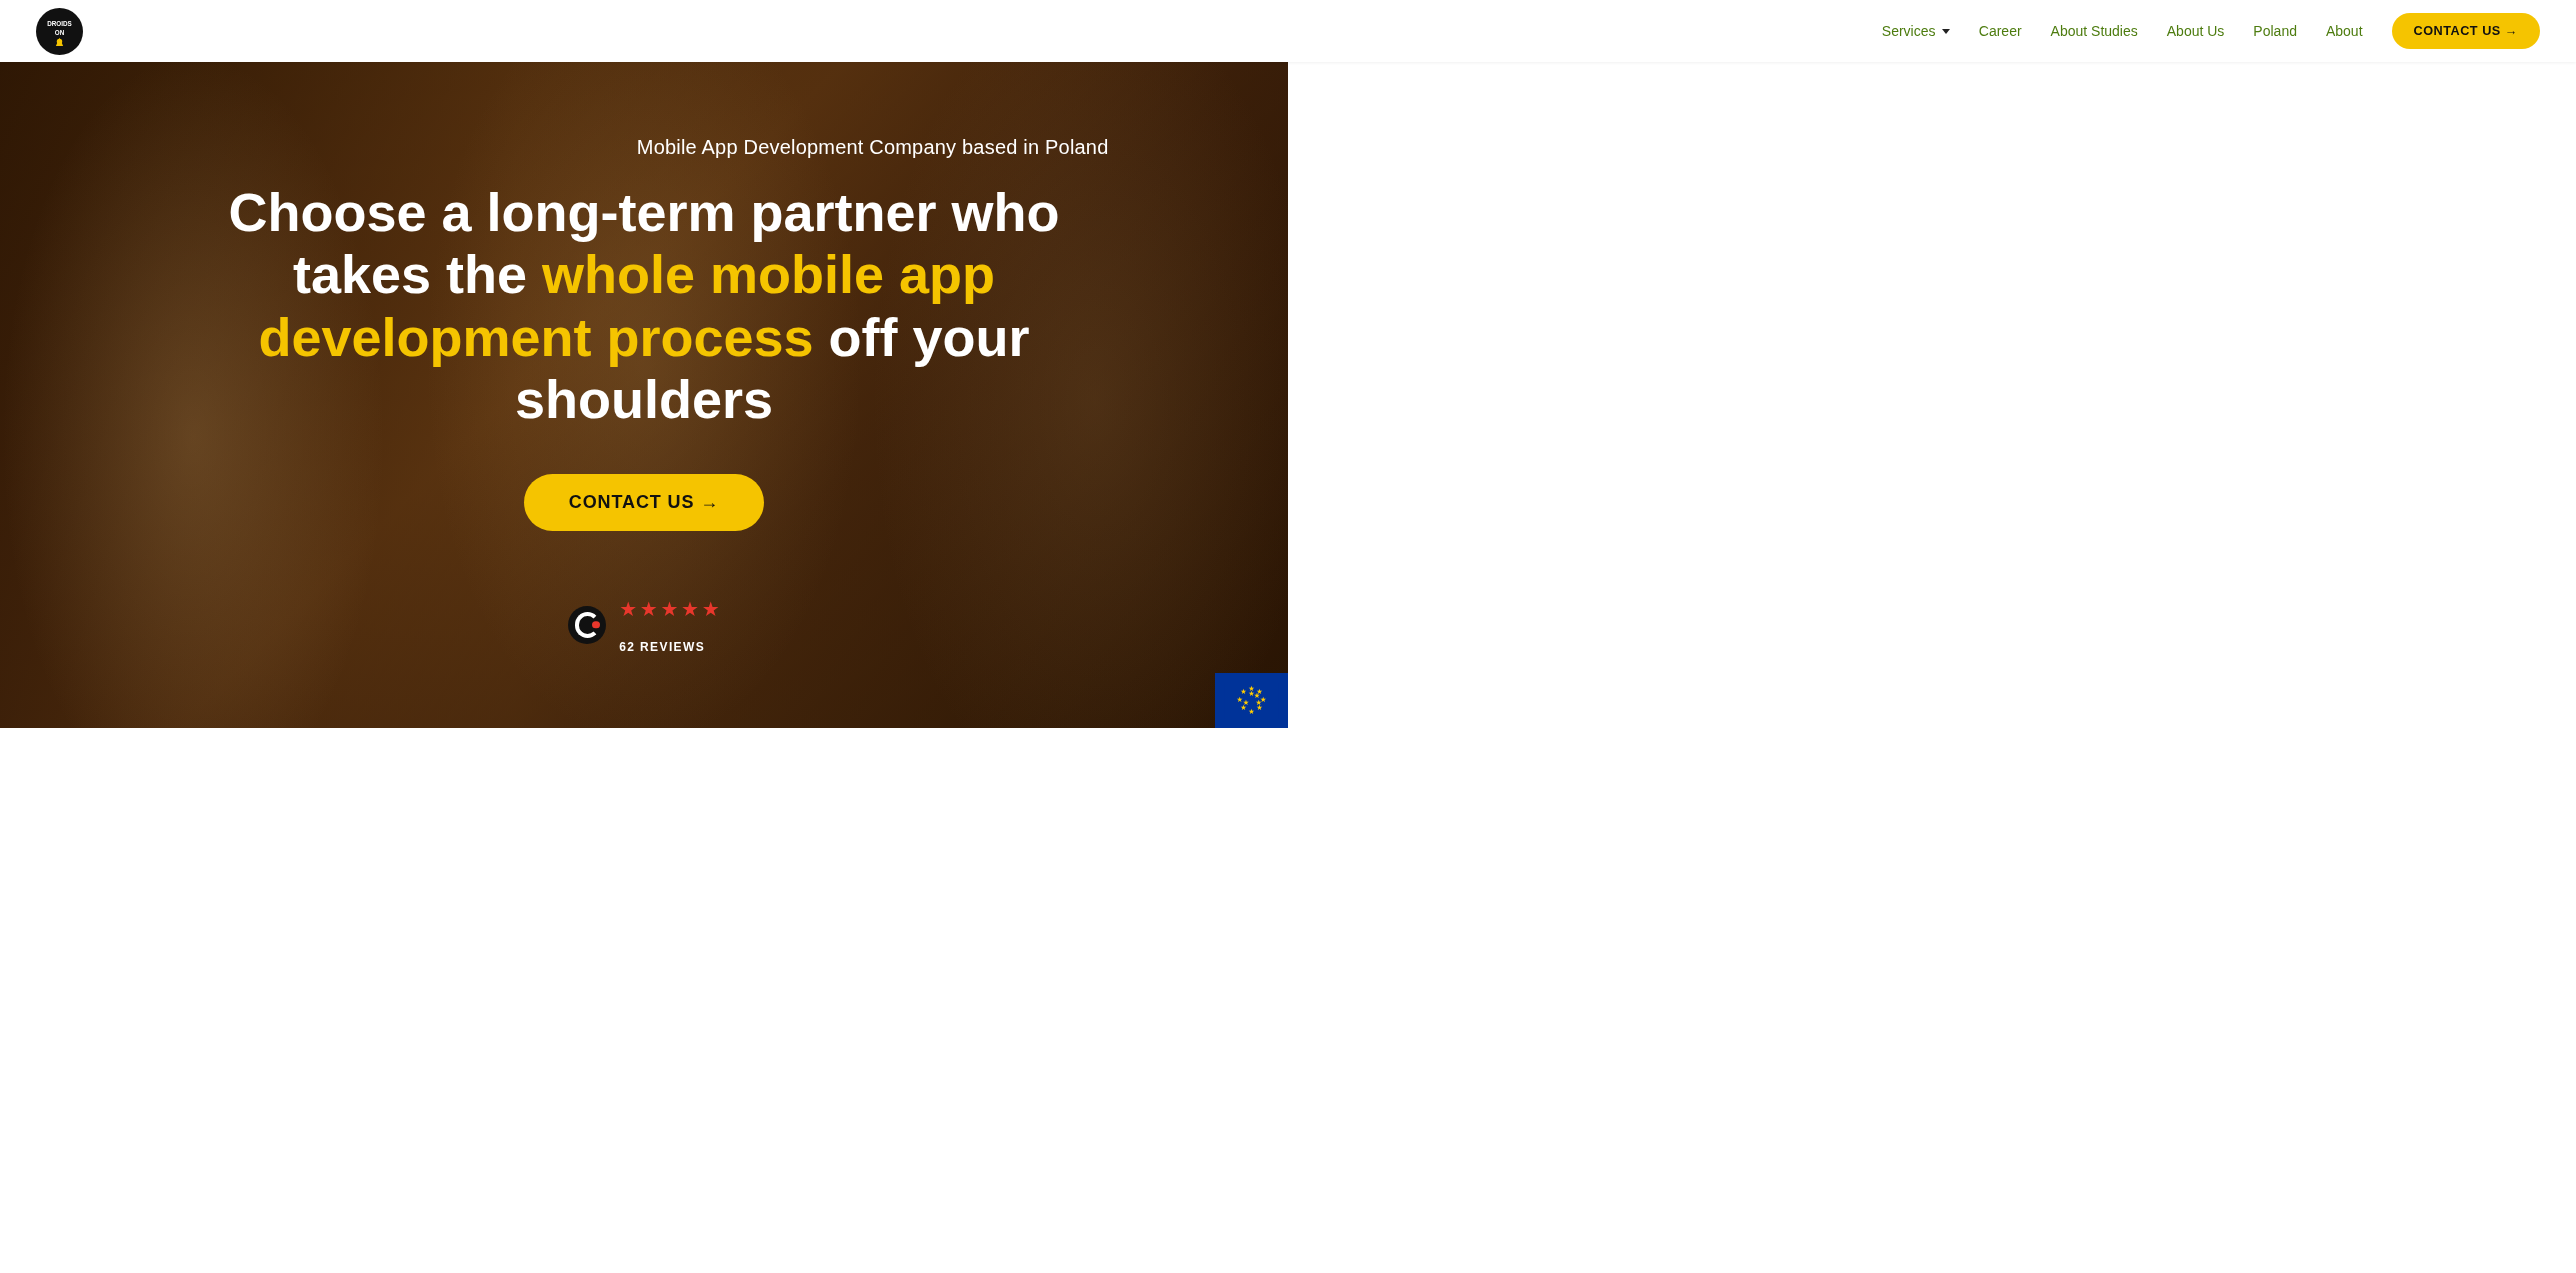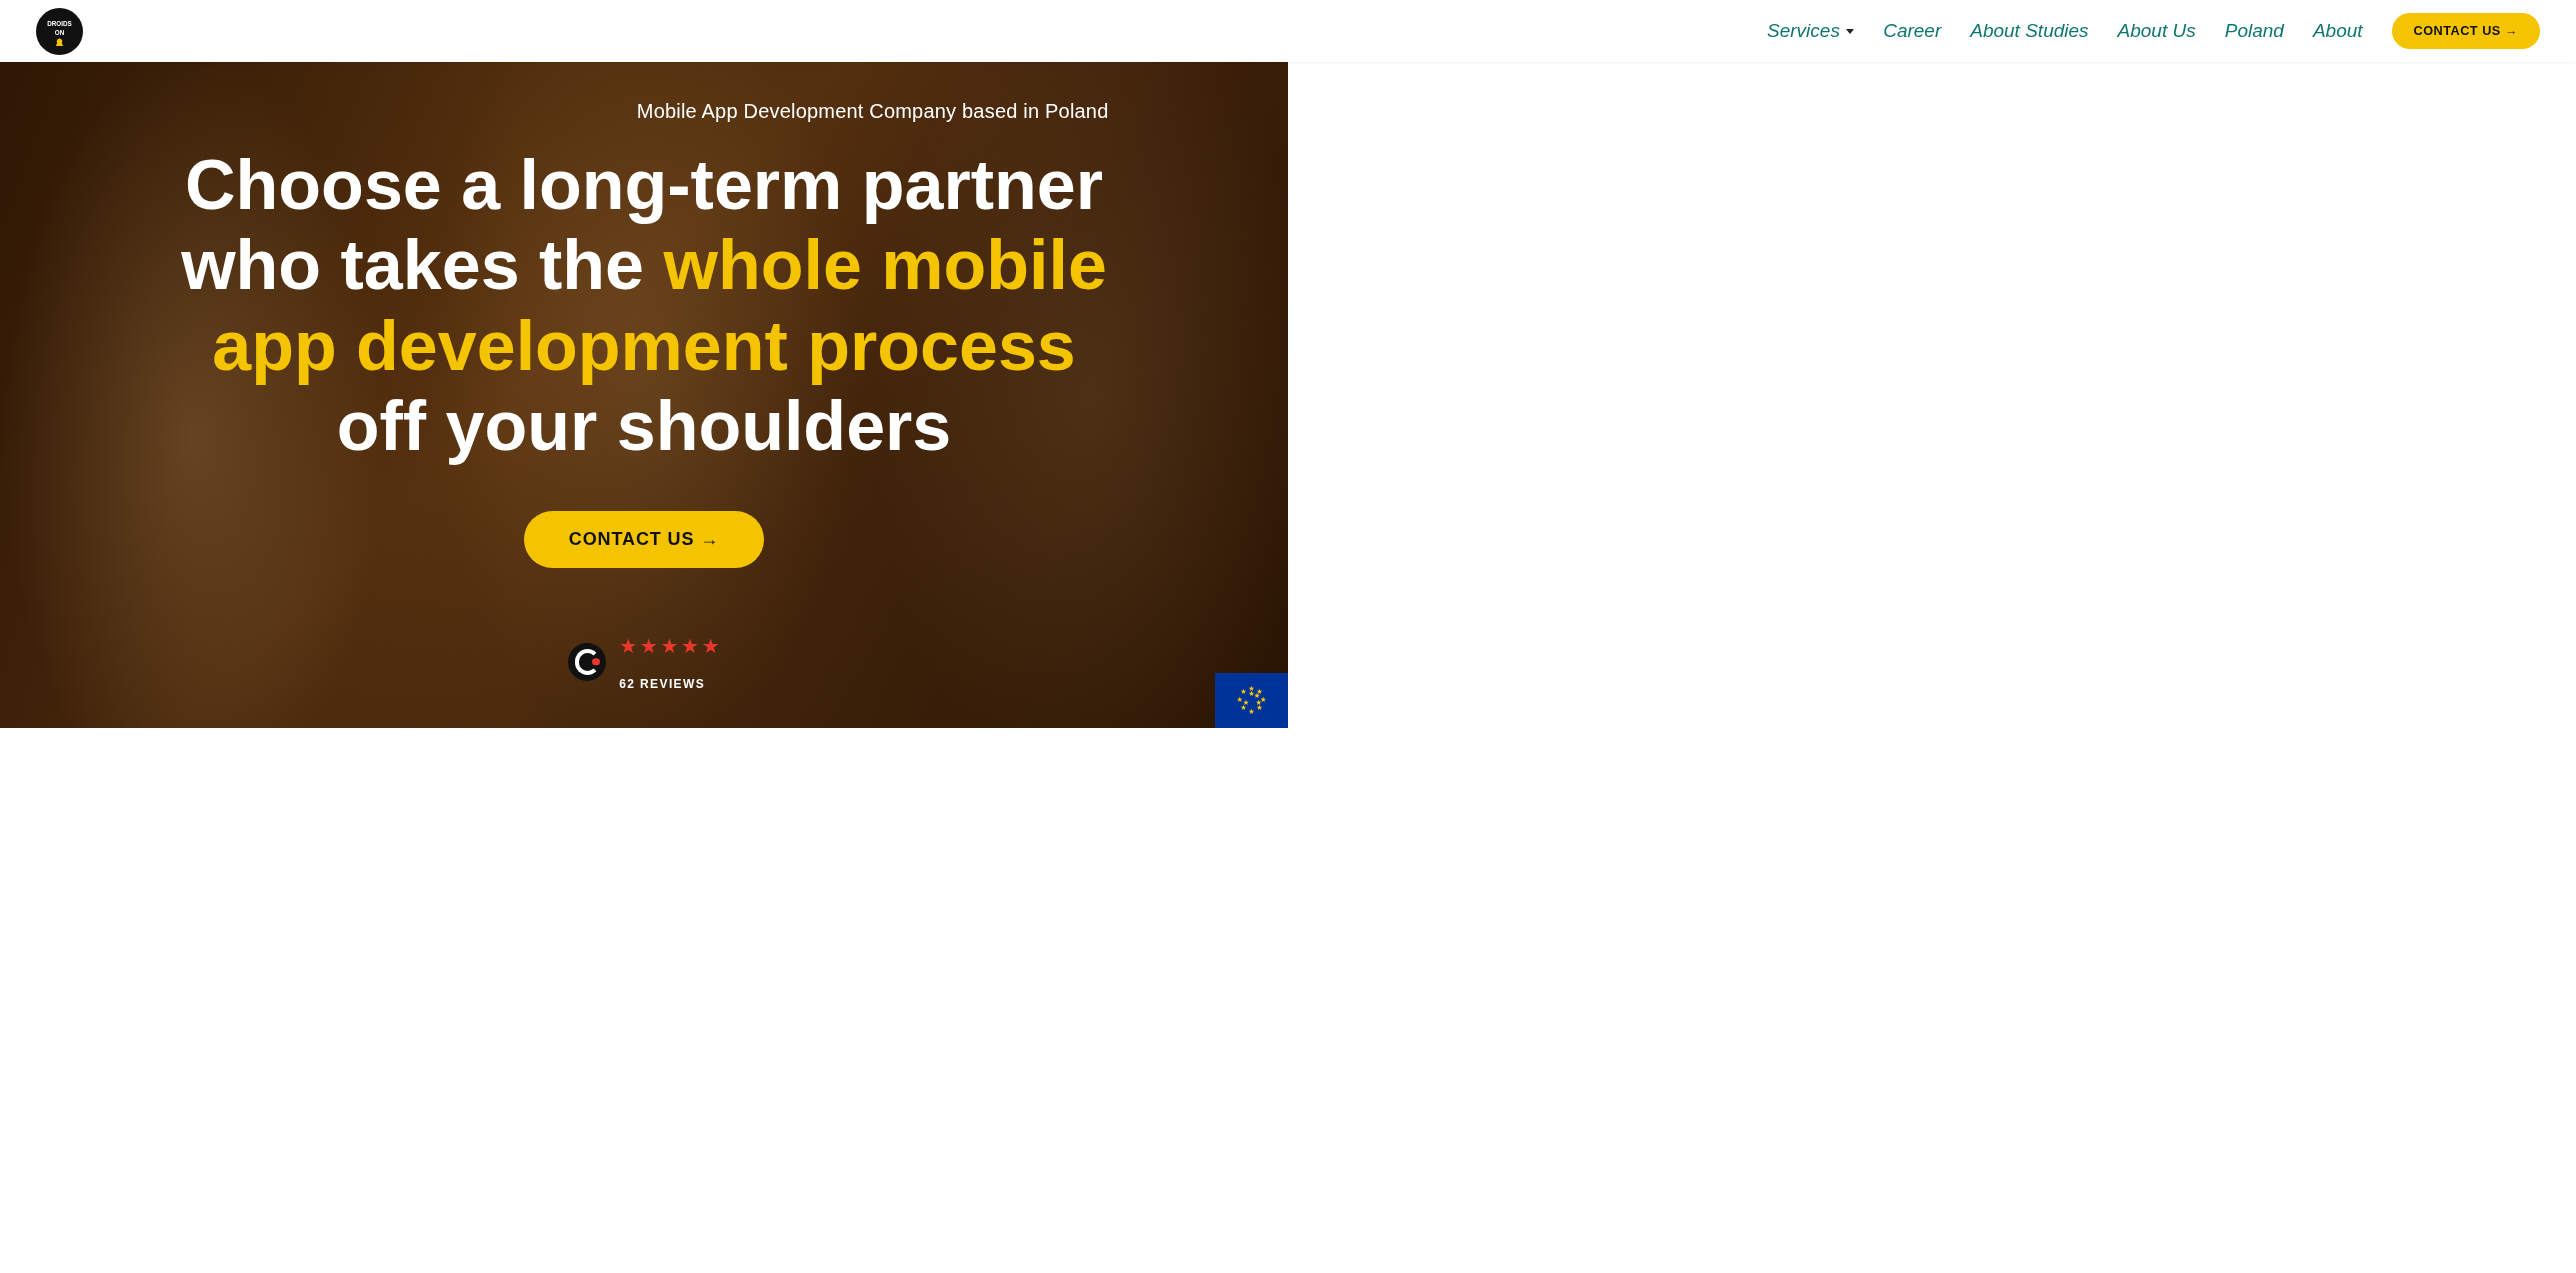--- a/index.html
+++ b/index.html
@@ -44,24 +44,23 @@
 
     .nav-links {
       display: flex;
       align-items: center;
       gap: 29px;
       list-style: none;
     }
 
     .nav-links li a {
       text-decoration: none;
-      color: #0f766e;
-      font-size: 19px;
+      color: #4d7c0f;
+      font-size: 14px;
       font-weight: 500;
-      font-style: italic;
     }
 
     .nav-links li a.services-link {
       display: flex;
       align-items: center;
       gap: 3.6px;
     }
 
     .chevron-down {
       display: inline-block;
@@ -143,21 +142,21 @@
       color: #fff;
       font-size: 20px;
       font-weight: 400;
       margin-bottom: 22px;
       letter-spacing: 0.2px;
       text-align: right;
     }
 
     .hero-title {
       color: #fff;
-      font-size: 70px;
+      font-size: 54px;
       font-weight: 800;
       line-height: 1.15;
       margin-bottom: 44px;
     }
 
     .hero-title .highlight {
       color: #f5c400;
     }
 
     .contact-btn-hero {

